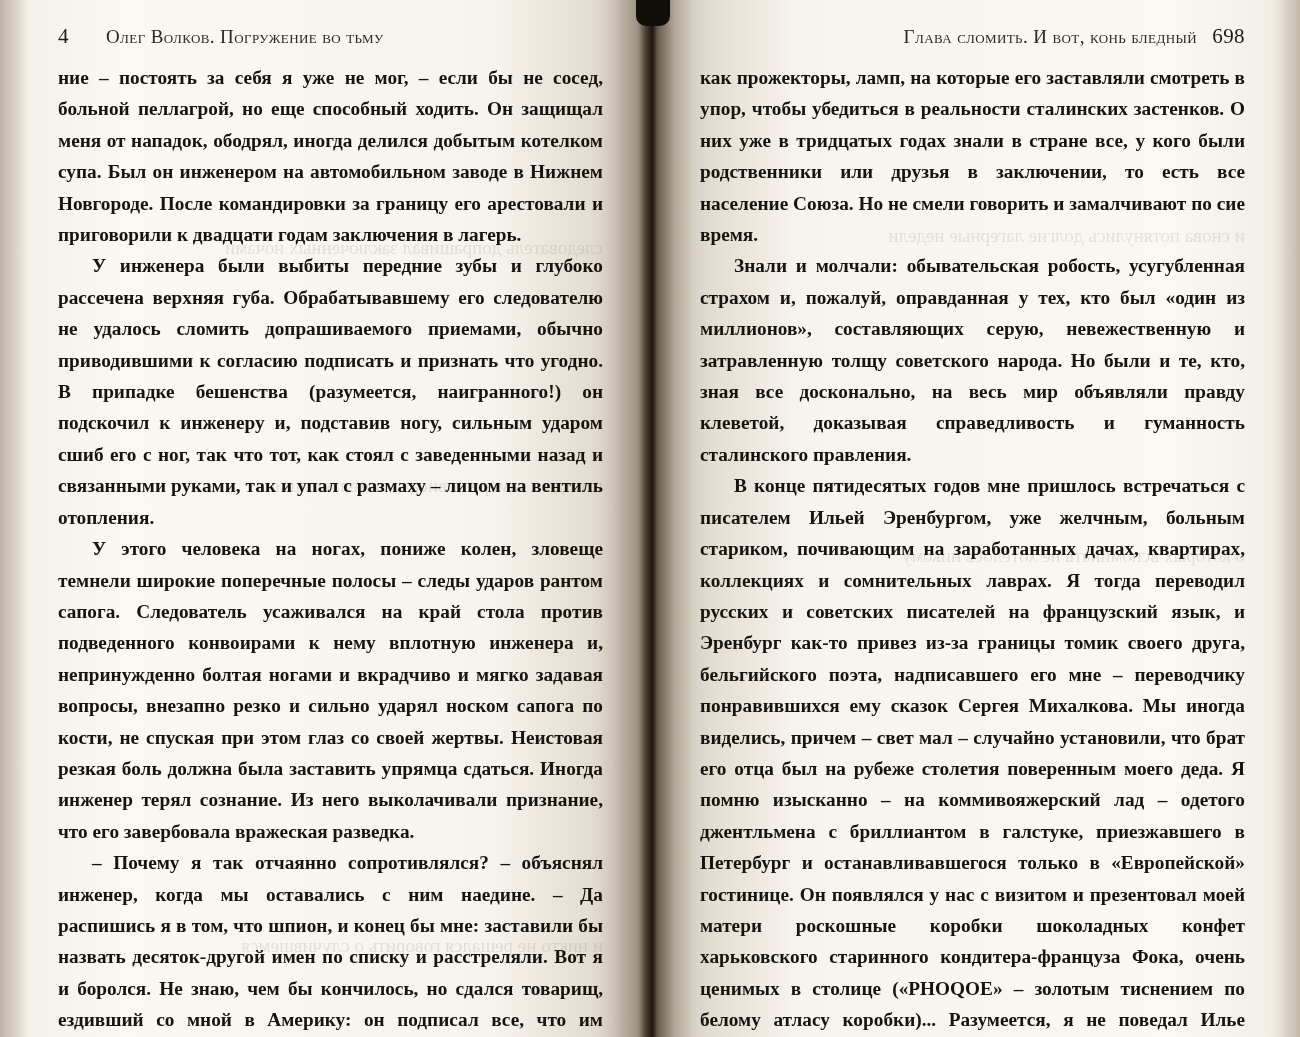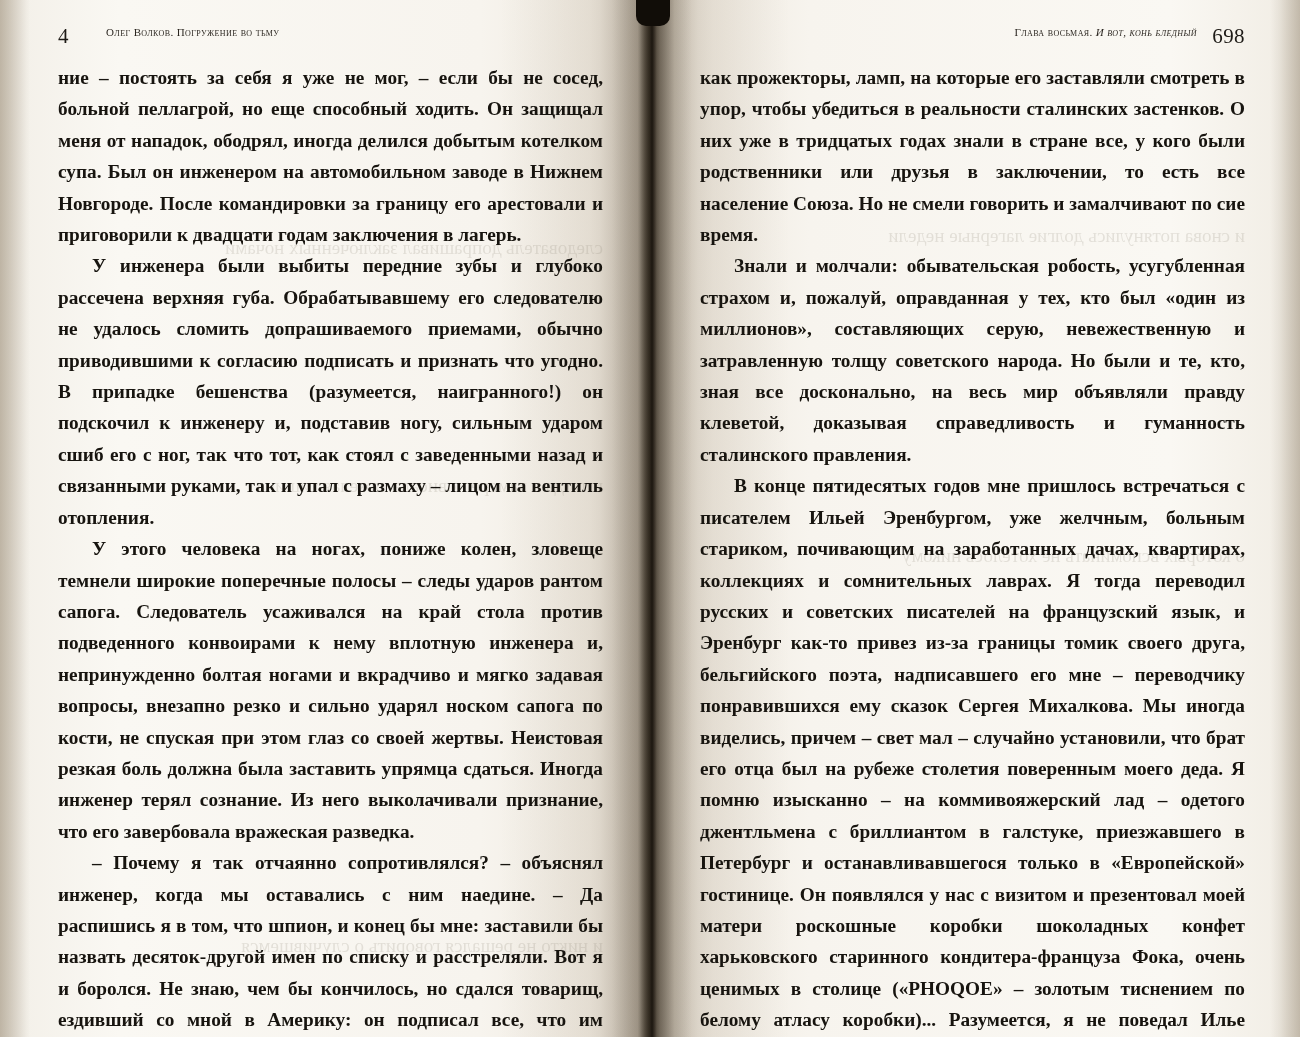--- a/index.html
+++ b/index.html
@@ -104,26 +104,26 @@
     color: #1d1a16;
   }
   .runhead.left-head .folio { left: 0; top: -2px; }
   .runhead.right-head .folio { right: 0; top: -2px; }
   .runhead .title {
     position: absolute;
     left: 0;
     right: 0;
     text-align: center;
     font-variant: small-caps;
-    font-size: 11px;
+    font-size: 19px;
     white-space: nowrap;
   }
   .runhead.left-head .title { left: 48px; right: 0; text-align: left; }
   .runhead.right-head .title { left: 0; right: 48px; text-align: right; }
-  .runhead .title .ital { font-style: italic; }
+  .runhead .title .ital { }
 
   .body {
     position: absolute;
     top: 62px;
     left: 0;
     width: 545px;
     font-size: 19.3px;
     line-height: 31.4px;
     color: #17140f;
     text-align: justify;
@@ -211,21 +211,21 @@
       <p class="indent">У инженера были выбиты передние зубы и глубоко рассечена верхняя губа. Обрабатывавшему его следователю не удалось сломить допрашиваемого приемами, обычно приводившими к согласию подписать и признать что угодно. В припадке бешенства (разумеется, наигранного!) он подскочил к инженеру и, подставив ногу, сильным ударом сшиб его с ног, так что тот, как стоял с заведенными назад и связанными руками, так и упал с размаху – лицом на вентиль отопления.</p>
       <p class="indent">У этого человека на ногах, пониже колен, зловеще темнели широкие поперечные полосы – следы ударов рантом сапога. Следователь усаживался на край стола против подведенного конвоирами к нему вплотную инженера и, непринужденно болтая ногами и вкрадчиво и мягко задавая вопросы, внезапно резко и сильно ударял носком сапога по кости, не спуская при этом глаз со своей жертвы. Неистовая резкая боль должна была заставить упрямца сдаться. Иногда инженер терял сознание. Из него выколачивали признание, что его завербовала вражеская разведка.</p>
       <p class="indent">– Почему я так отчаянно сопротивлялся? – объяснял инженер, когда мы оставались с ним наедине. – Да распишись я в том, что шпион, и конец бы мне: заставили бы назвать десяток-другой имен по списку и расстреляли. Вот я и боролся. Не знаю, чем бы кончилось, но сдался товарищ, ездивший со мной в Америку: он подписал все, что им хотелось, и от меня отступились. Его расстреляли, я очутился здесь.</p>
       <p class="indent">Нужно было видеть зловещие пятна на ногах инженера, его изуродованное лицо, глаза, полуослепшие от ярких,</p>
     </div>
   </div>
 
   <div class="column right">
     <div class="runhead right-head">
       <span class="title">
-        <span>Глава восьмая.</span>
+        <span>Глава сломить.</span>
         <span class="ital">И вот, конь бледный</span>
       </span>
       <span class="folio">698</span>
     </div>
 
     <div class="bleed r1">и снова потянулись долгие лагерные недели</div>
     <div class="bleed r2">о которых вспоминать не хотелось никому</div>
 
     <div class="body">
       <p>как прожекторы, ламп, на которые его заставляли смотреть в упор, чтобы убедиться в реальности сталинских застенков. О них уже в тридцатых годах знали в стране все, у кого были родственники или друзья в заключении, то есть все население Союза. Но не смели говорить и замалчивают по сие время.</p>

